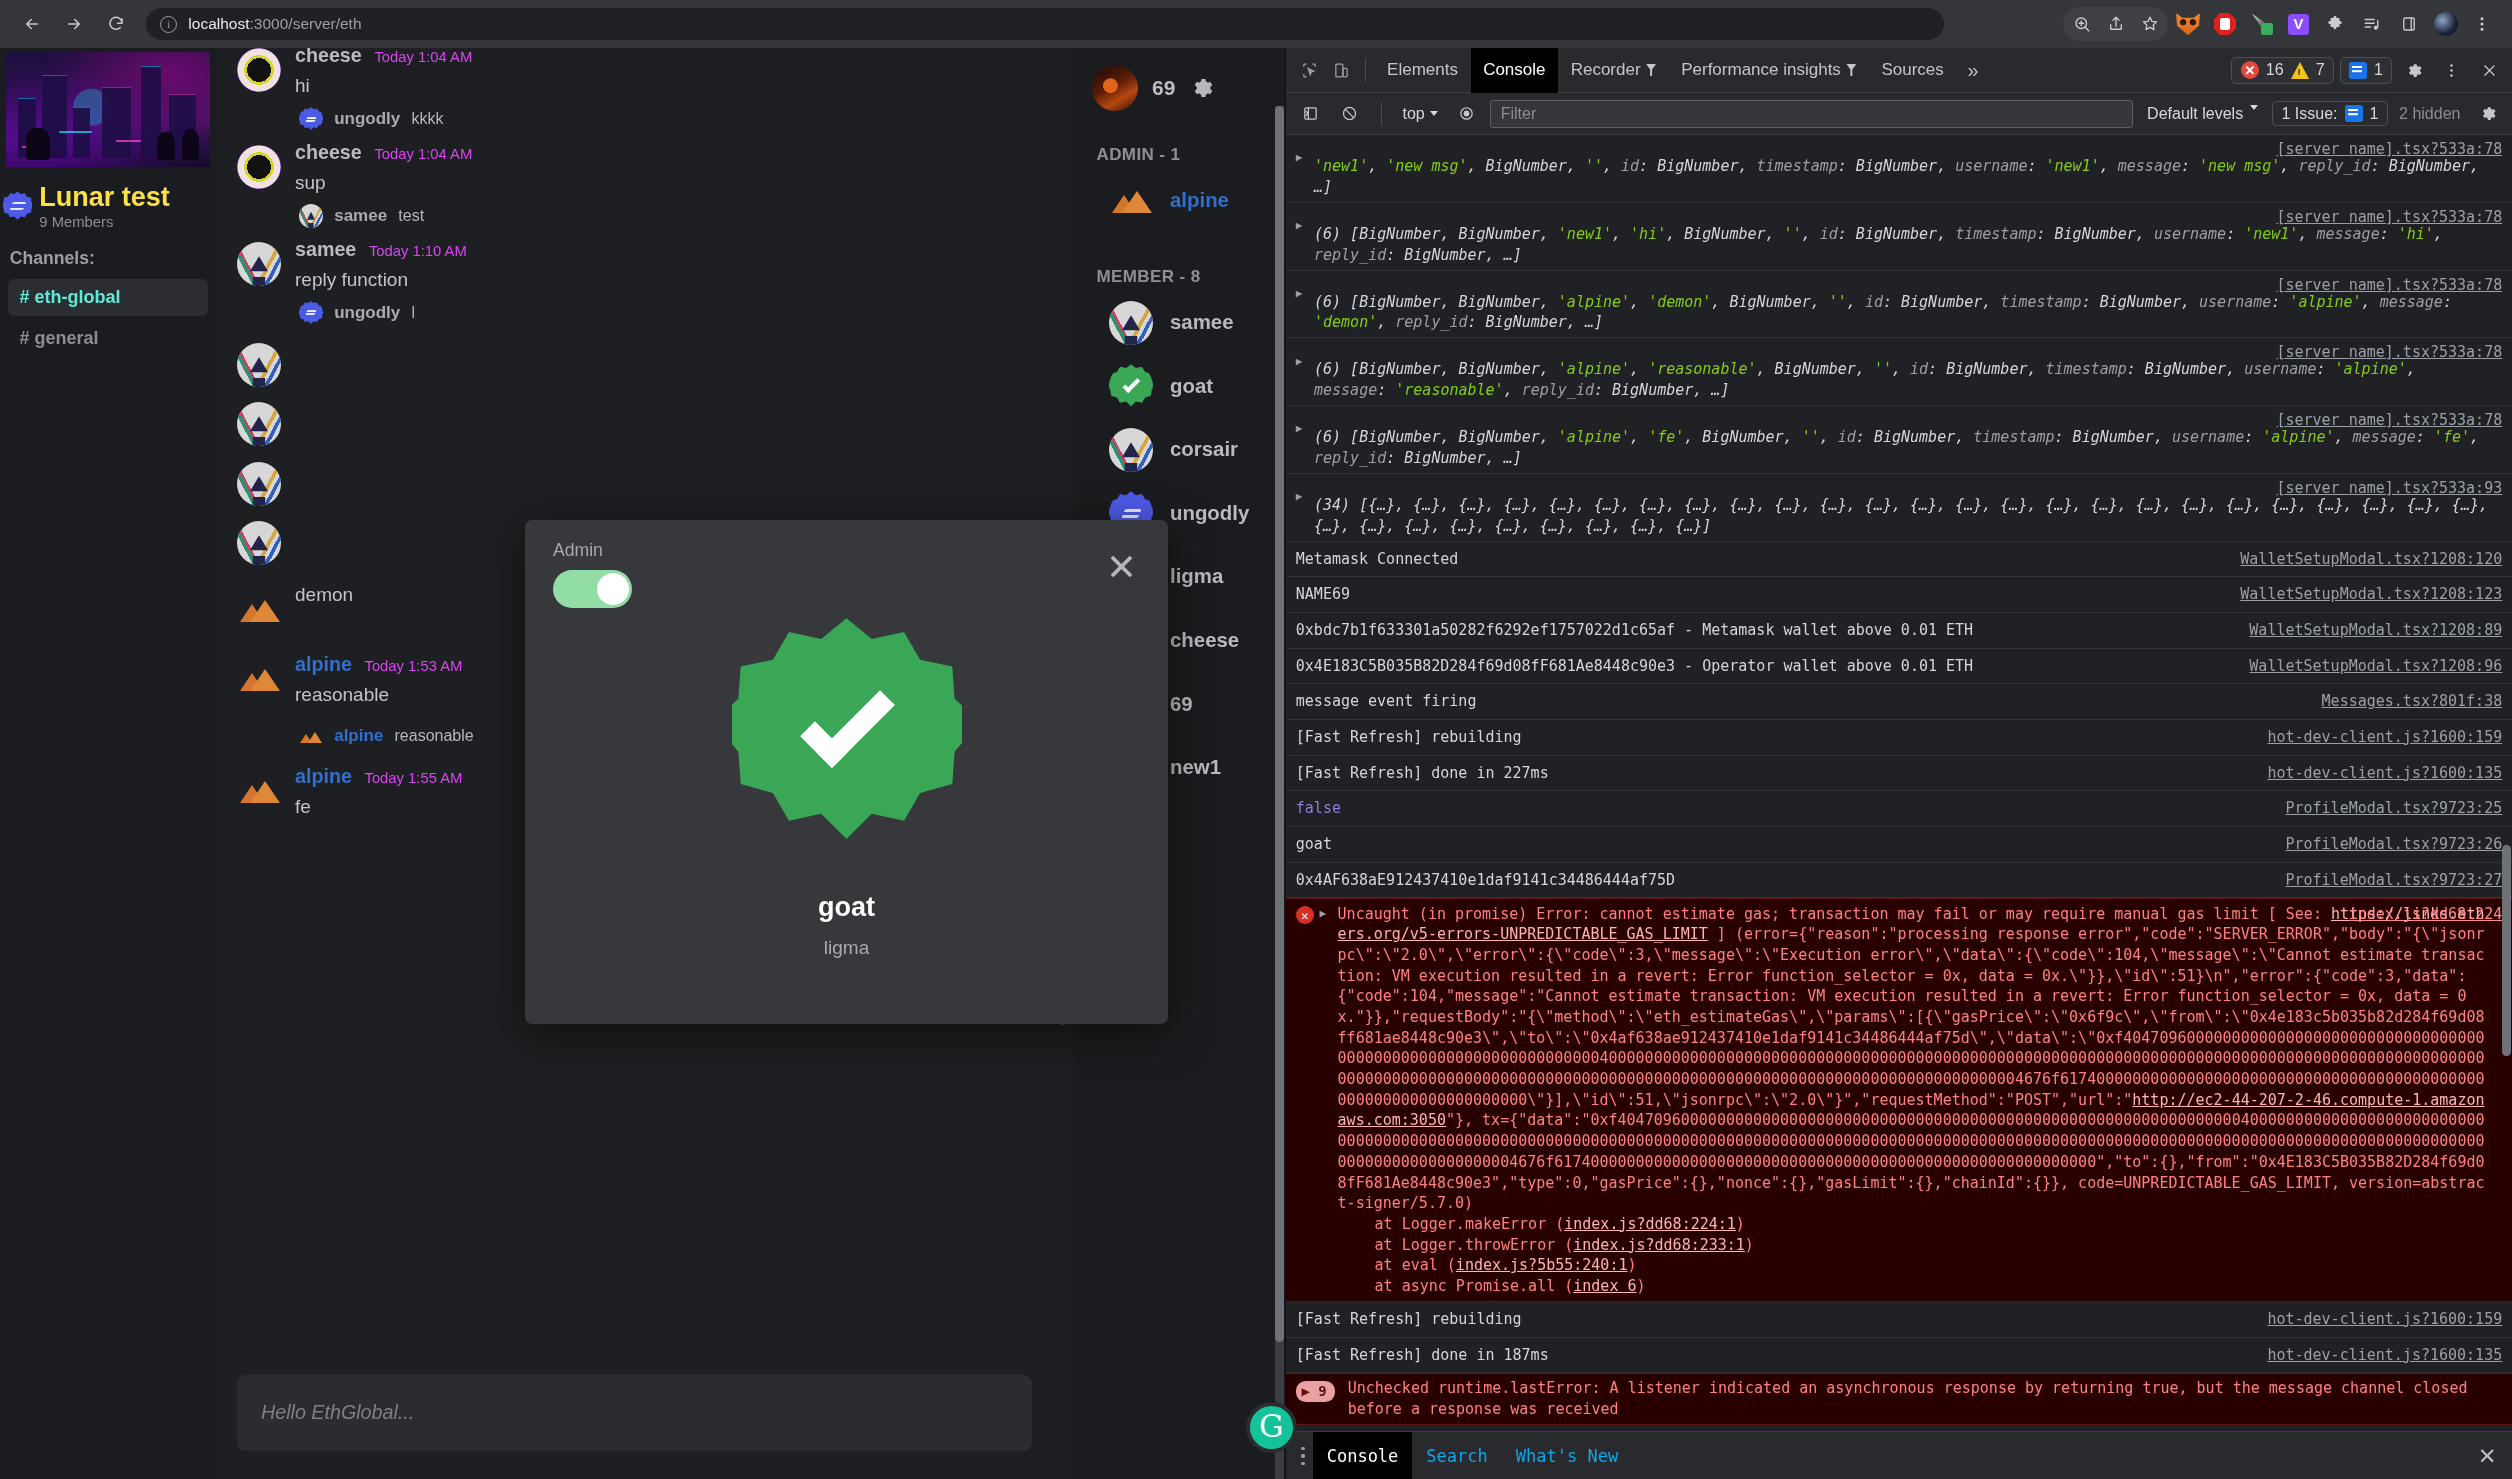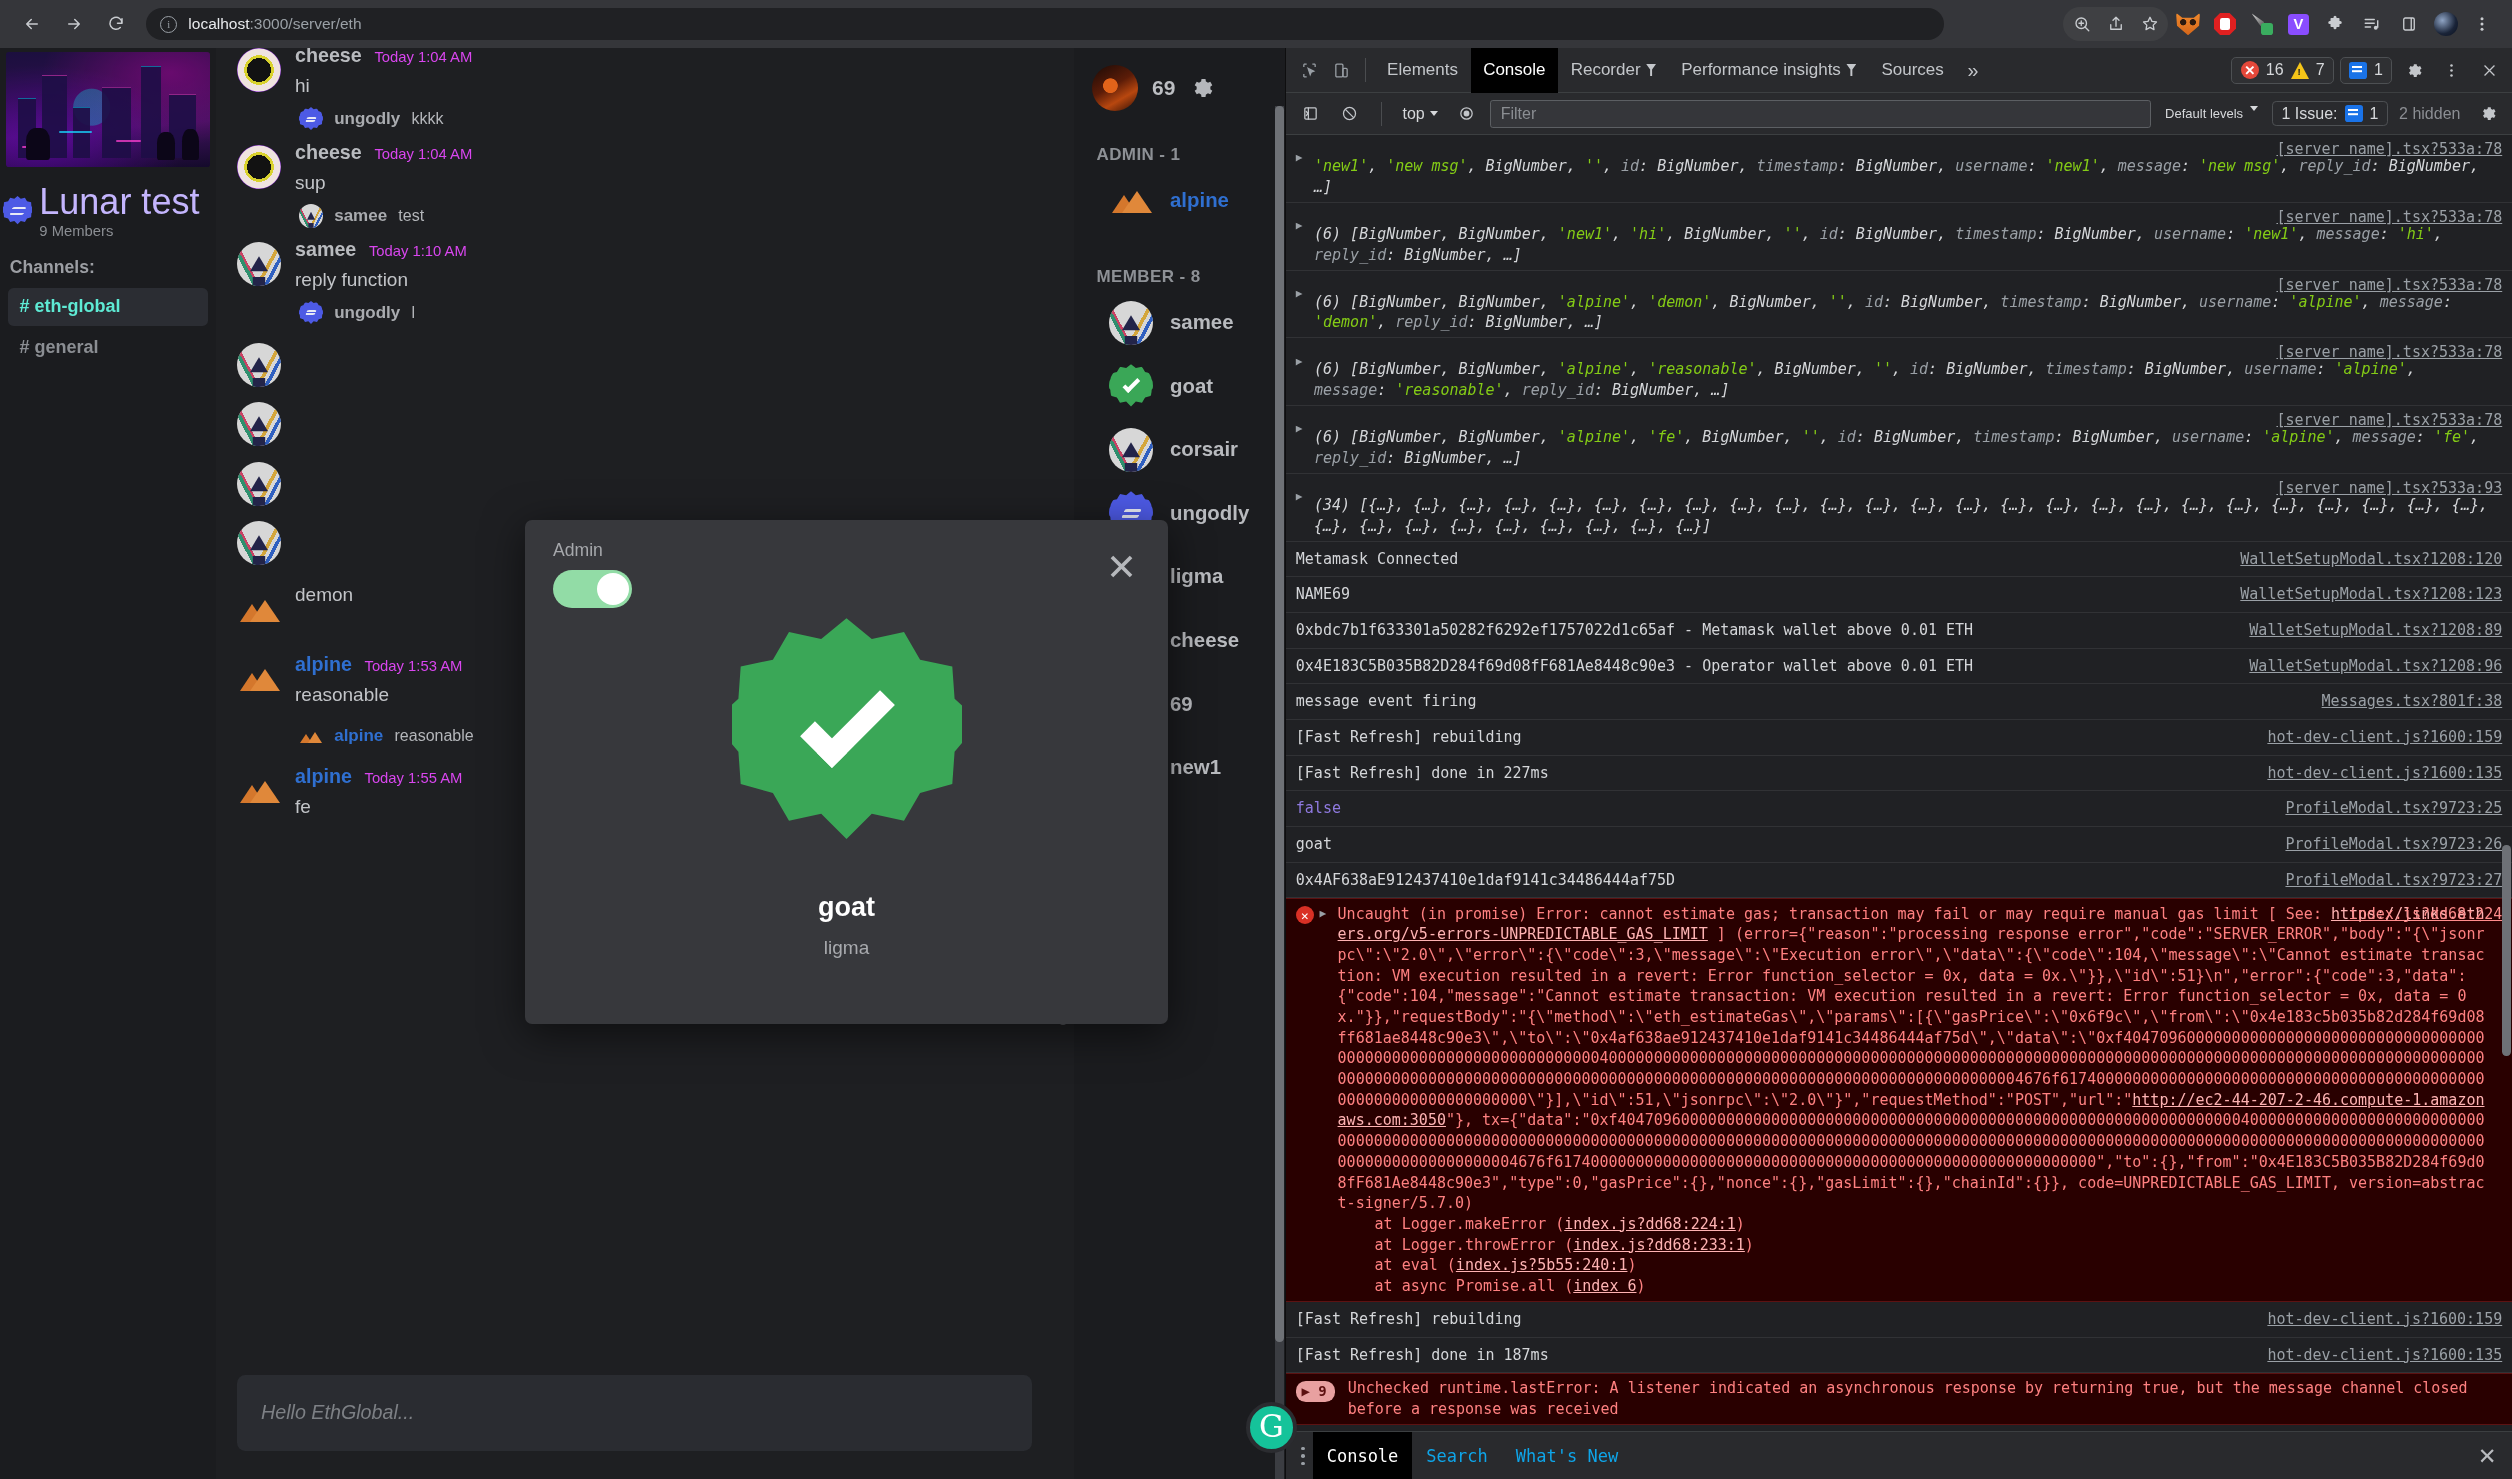--- a/index.html
+++ b/index.html
@@ -109,21 +109,21 @@
     width: 29.5px; height: 29.5px; flex: none; margin-right: 7px;
     background: #4d5ae5;
     clip-path: polygon(50% 0%,61% 9%,75% 6%,82% 18%,96% 21%,97% 35%,108% 45%,97% 58%,96% 72%,82% 76%,75% 88%,61% 85%,50% 96%,39% 85%,25% 88%,18% 76%,4% 72%,3% 58%,-8% 45%,3% 35%,4% 21%,18% 18%,25% 6%,39% 9%);
     display: flex; align-items: center; justify-content: center;
   }
   .verify-badge i {
     display: block; width: 14px; height: 7.7px;
     border-top: 2.8px solid #e8eaf6; border-bottom: 2.8px solid #e8eaf6;
     transform: skewX(-22deg); border-radius: 2.1px;
   }
-  .server-name { font-size: 36px; font-weight: 400; color: #c4b5fd; line-height: 1.04; }
+  .server-name { font-size: 27px; font-weight: 700; color: #fde047; line-height: 1.04; }
   .server-members { font-size: 14.8px; color: #8b8e93; margin-top: 2.8px; }
   .channels-label { font-size: 17.6px; font-weight: 700; color: #9c9ea3; padding: 12.6px 0 7px 9.8px; }
   .chan {
     margin: 2.8px 8.4px; padding: 8.4px 11.2px; border-radius: 5.6px;
     font-size: 18px; color: #8b8e93; font-weight: 700;
   }
   .chan.active { background: #2b2d33; color: #5eead4; }
 
   
   .chat-main { flex: 1; background: #1e1f22; position: relative; display: flex; flex-direction: column; min-width: 0; }
@@ -315,21 +315,21 @@
     height: 42px; display: flex; align-items: center; background: #292a2d;
     border-bottom: 0.7px solid #3c3f41; padding: 0 8.4px; gap: 7px; flex: none;
   }
   .ctx-sel { display:flex;align-items:center;gap:5.6px; font-size: 16px; color: #d6d8db; padding: 0 5.6px; }
   .caret { width:0;height:0;border-left:4.9px solid transparent;border-right:4.9px solid transparent;border-top:5.6px solid #d6d8db;}
   .filter-input {
     flex: 1; height: 28px; background: #35363a; border: 0.7px solid #5c5f63; border-radius: 2.8px;
     display: flex; align-items: center; padding: 0 9.8px; font-size: 16px; color: #8b8e93;
     max-width: 745px;
   }
-  .levels { font-size: 13px; color: #d6d8db; display:flex;align-items:flex-start;gap:7px; padding: 0 7px;}
+  .levels { font-size: 16px; color: #d6d8db; display:flex;align-items:flex-start;gap:7px; padding: 0 7px;}
   .issues-pill {
     display:flex;align-items:center;gap:7px; border:0.7px solid #4d5053; border-radius:4.2px;
     padding: 2.8px 8.4px; font-size: 16px; color: #d6d8db;
   }
   .hidden-cnt { font-size: 16px; color: #8b8e93; padding: 0 4.2px; }
 
   .console-body {
     flex: 1; overflow: hidden; background: #202124;
     font-family: "DejaVu Sans Mono", monospace; font-size: 15px; min-height: 0;
     position: relative;

